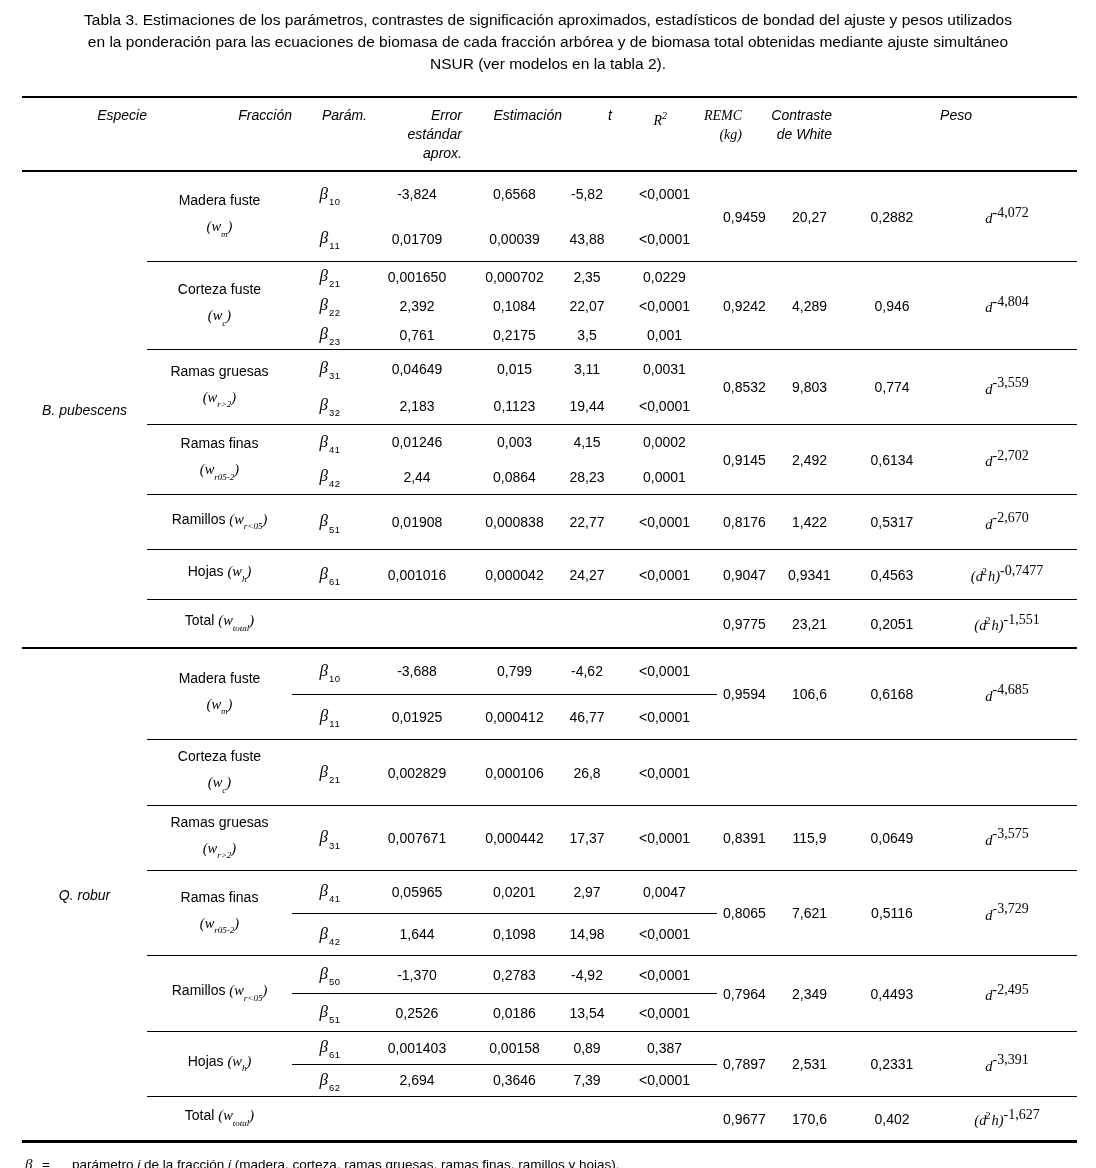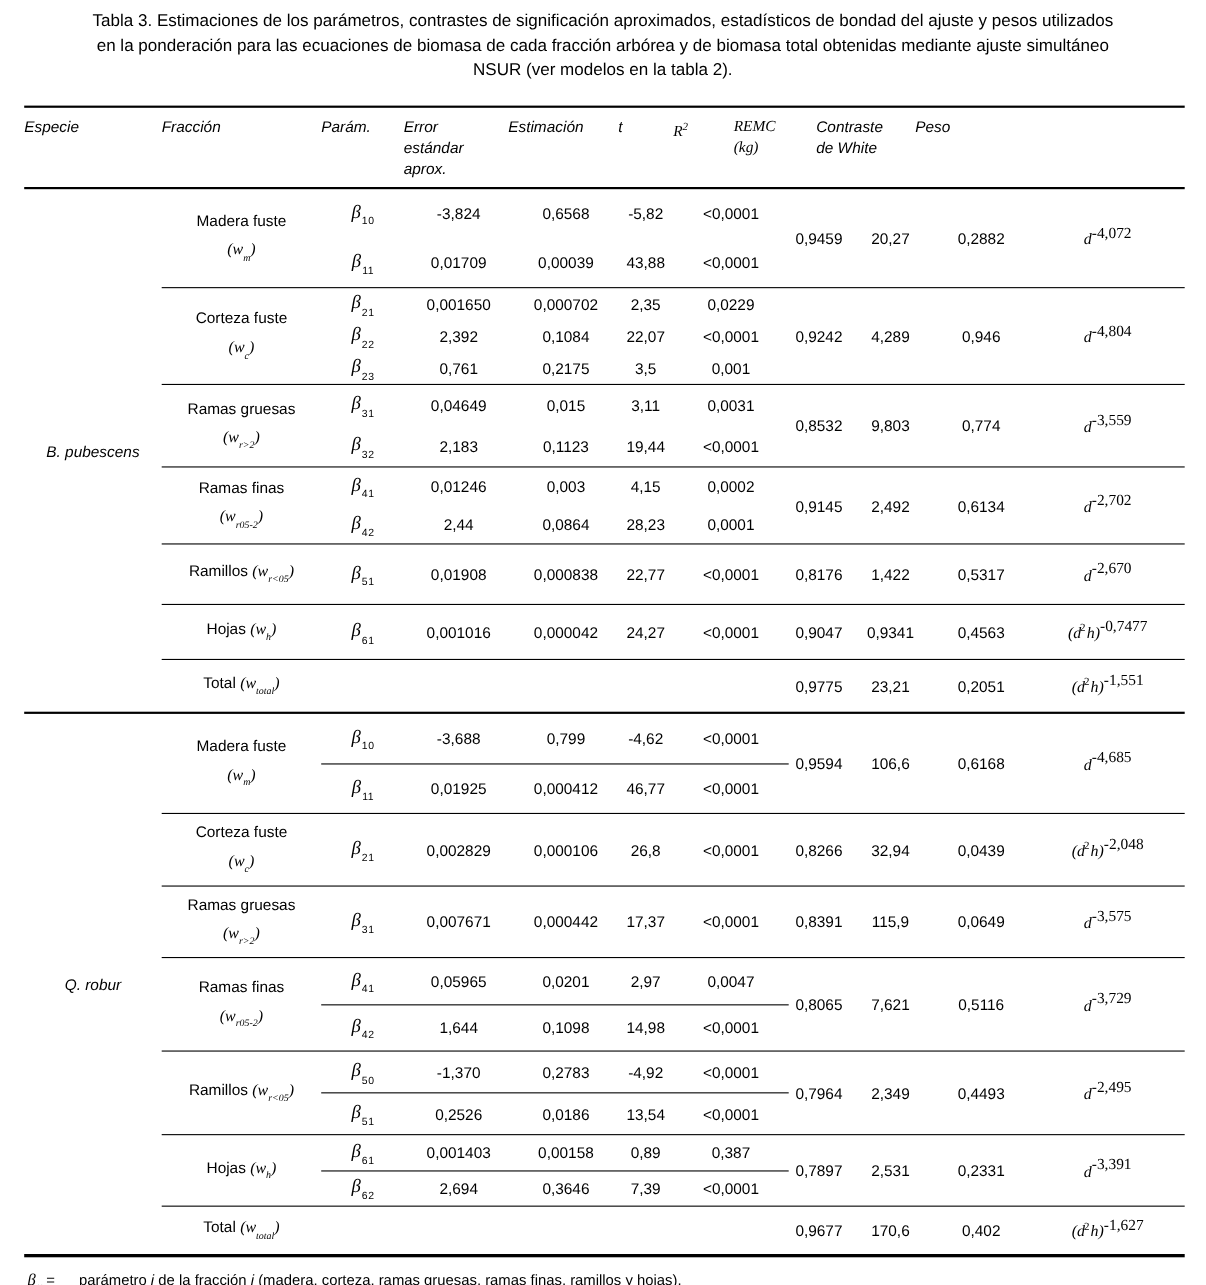--- a/index.html
+++ b/index.html
@@ -8,21 +8,21 @@
   .caption{width:1084px;margin:0 auto;padding-top:9px;text-align:center;
            font-size:15.5px;line-height:22px;}
   .tbl{margin:21px 0 0 22px;width:1055px;border-top:2px solid #000;}
   
   .w-especie{width:125px;} .w-frac{width:145px;} .w-param{width:75px;}
   .w-est{width:100px;} .w-err{width:95px;} .w-t{width:50px;} .w-prob{width:105px;}
   .w-r2{width:55px;} .w-remc{width:75px;} .w-white{width:90px;} .w-peso{width:140px;}
   
   .header{display:flex;border-bottom:2px solid #000;min-height:74px;
           box-sizing:border-box;padding-top:8px;font-style:italic;line-height:19px;}
-  .hc{text-align:left;flex-shrink:0;}
+  .hc{text-align:right;flex-shrink:0;}
   .ser{font-family:"Liberation Serif",serif;font-style:italic;}
   .hc sup{font-size:10px;}
   
   .sections{border-bottom:3px solid #000;}
   .section{display:flex;}
   .section + .section{border-top:2px solid #000;}
   .sec-label{width:125px;display:flex;align-items:center;justify-content:center;
              font-style:italic;flex-shrink:0;}
   .groups{flex:1;display:flex;flex-direction:column;}
   .group{display:flex;box-sizing:border-box;}
@@ -302,26 +302,20 @@
               </div>
               <div class="params">
                 <div class="prow">
                   <div class="pc w-param"><span class="beta">β<sub>21</sub></span></div>
                   <div class="pc w-est">0,002829</div>
                   <div class="pc w-err">0,000106</div>
                   <div class="pc w-t">26,8</div>
                   <div class="pc w-prob">&lt;0,0001</div>
                 </div>
               </div>
-              <div class="stats">
-                <div class="pc w-r2">0,8266</div>
-                <div class="pc w-remc">32,94</div>
-                <div class="pc w-white">0,0439</div>
-                <div class="pc w-peso"><span class="ser peso">(d<sup class="in-exp">2</sup>h)<sup>-2,048</sup></span></div>
-              </div>
             </div>
             <div class="group" style="min-height: 65px;">
               <div class="frac">
                 <div>Ramas gruesas</div>
                 <div><span class="ser wsym">(w<sub>r&gt;2</sub>)</span></div>
               </div>
               <div class="params">
                 <div class="prow">
                   <div class="pc w-param"><span class="beta">β<sub>31</sub></span></div>
                   <div class="pc w-est">0,007671</div>

